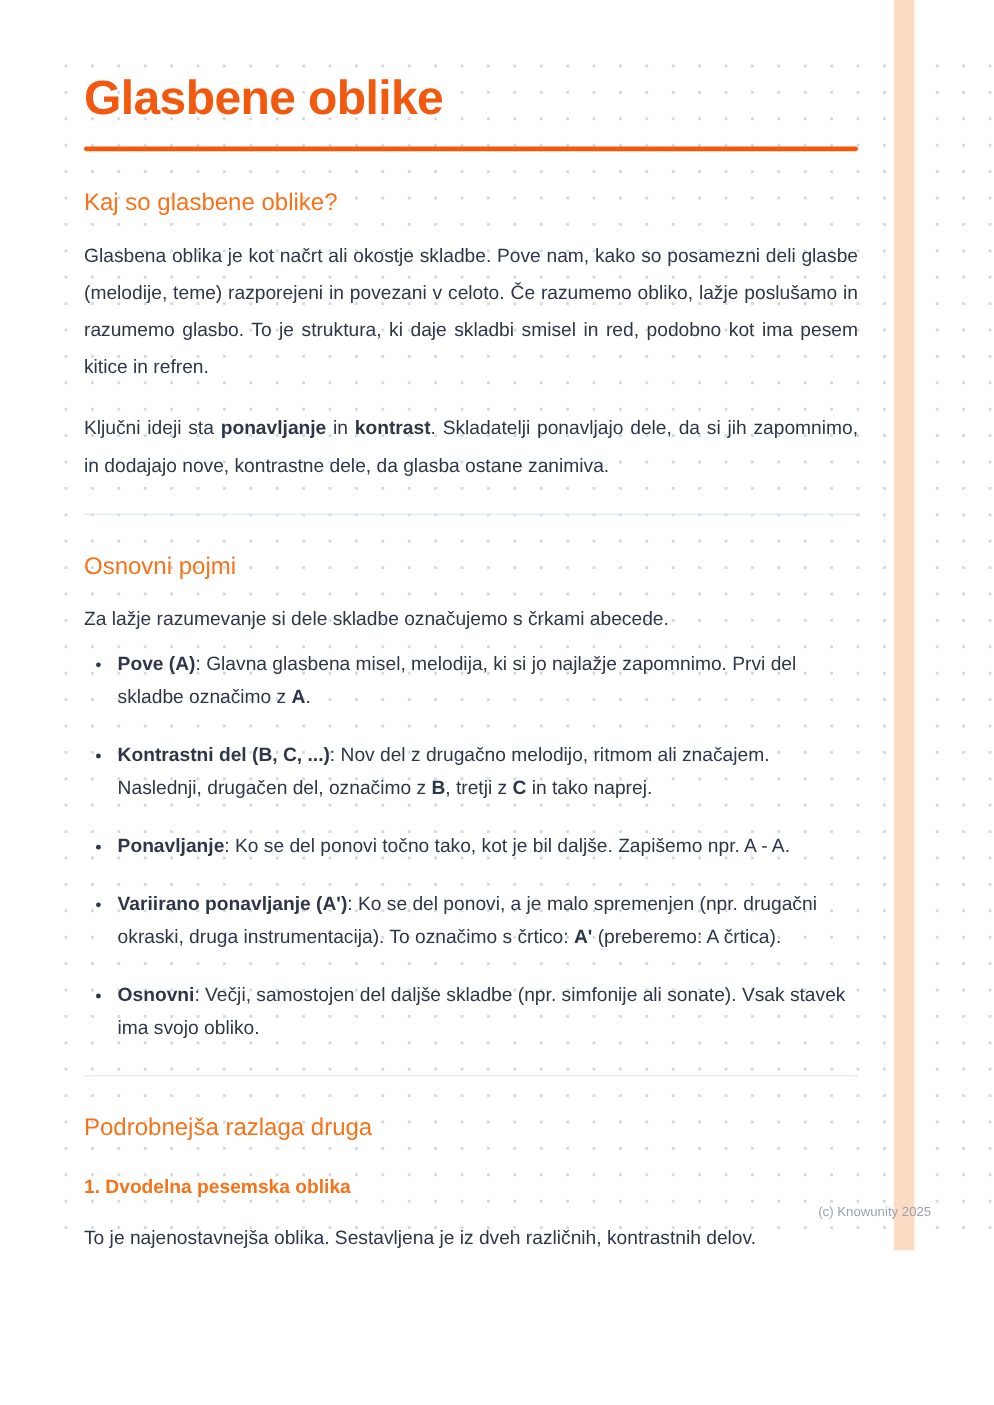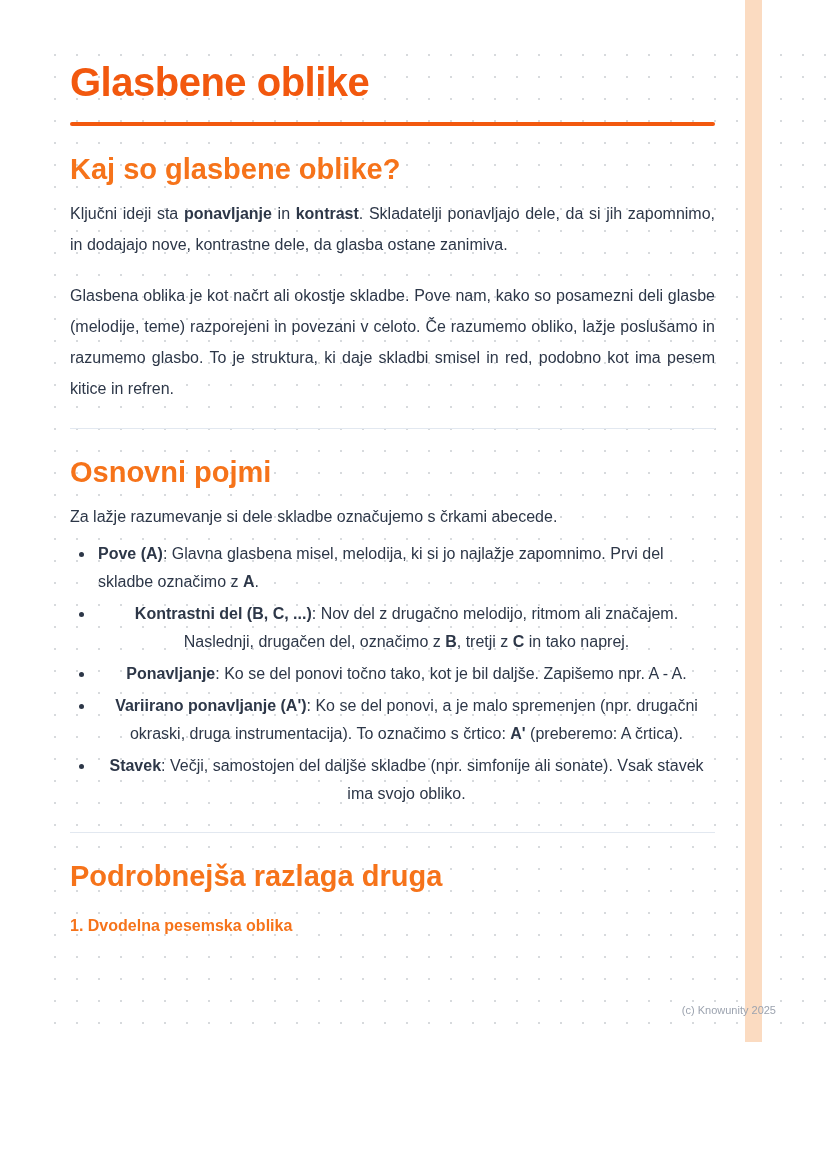--- a/index.html
+++ b/index.html
@@ -39,21 +39,21 @@
     letter-spacing: -0.5px;
     color: var(--accent, #f2580e);
   }
   .rule {
     margin-top: 18px; height: 4px;
     background: var(--accent, #f2580e);
     border-radius: 2px;
   }
   h2 {
     margin-top: 28px;
-    font-size: 29px; line-height: 30px; font-weight: 700;
+    font-size: 20px; line-height: 30px; font-weight: 400;
     color: var(--heading, #f6731a);
   }
   h3 {
     margin-top: 22px;
     font-size: 16px; line-height: 26px; font-weight: 700;
     color: var(--heading, #f6731a);
   }
   p {
     margin-top: 14px;
     font-size: 16px; line-height: 31px;
@@ -67,21 +67,21 @@
   }
   ul {
     margin-top: 8px;
     padding-left: 25px;
     list-style: disc;
   }
   li {
     font-size: 16px; line-height: 28px;
     padding-left: 3px;
   }
-  li + li { margin-top: 4px; text-align: center; }
+  li + li { margin-top: 20px; }
   strong { font-weight: 700; }
   .footer {
     position: absolute;
     right: 52px; bottom: 26px;
     font-size: 11px;
     color: var(--muted, #9ca3af);
     z-index: 2;
   }
 </style>
 </head>
@@ -90,40 +90,41 @@
 <div class="page">
   <div class="dots"></div>
   <div class="stripe"></div>
 
   <main class="content">
     <h1>Glasbene oblike</h1>
     <div class="rule"></div>
 
     <section>
       <h2>Kaj so glasbene oblike?</h2>
+      <p class="just"><span>Glasbena oblika je kot načrt ali okostje skladbe. Pove nam, kako so posamezni deli glasbe (melodije, teme) razporejeni in povezani v celoto. Če razumemo obliko, lažje poslušamo in razumemo glasbo. To je struktura, ki daje skladbi smisel in red, podobno kot ima pesem kitice in refren.</span></p>
       <p class="just"><span>Ključni ideji sta </span><strong>ponavljanje</strong><span> in </span><strong>kontrast</strong><span>. Skladatelji ponavljajo dele, da si jih zapomnimo, in dodajajo nove, kontrastne dele, da glasba ostane zanimiva.</span></p>
-      <p class="just"><span>Glasbena oblika je kot načrt ali okostje skladbe. Pove nam, kako so posamezni deli glasbe (melodije, teme) razporejeni in povezani v celoto. Če razumemo obliko, lažje poslušamo in razumemo glasbo. To je struktura, ki daje skladbi smisel in red, podobno kot ima pesem kitice in refren.</span></p>
     </section>
 
     <hr class="divider">
 
     <section>
       <h2>Osnovni pojmi</h2>
       <p><span>Za lažje razumevanje si dele skladbe označujemo s črkami abecede.</span></p>
       <ul>
         <li><strong>Pove (A)</strong><span>: Glavna glasbena misel, melodija, ki si jo najlažje zapomnimo. Prvi del skladbe označimo z </span><strong>A</strong><span>.</span></li>
         <li><strong>Kontrastni del (B, C, ...)</strong><span>: Nov del z drugačno melodijo, ritmom ali značajem. Naslednji, drugačen del, označimo z </span><strong>B</strong><span>, tretji z </span><strong>C</strong><span> in tako naprej.</span></li>
         <li><strong>Ponavljanje</strong><span>: Ko se del ponovi točno tako, kot je bil daljše. Zapišemo npr. A - A.</span></li>
         <li><strong>Variirano ponavljanje (A')</strong><span>: Ko se del ponovi, a je malo spremenjen (npr. drugačni okraski, druga instrumentacija). To označimo s črtico: </span><strong>A'</strong><span> (preberemo: A črtica).</span></li>
-        <li><strong>Stavek</strong><span>: Večji, samostojen del daljše skladbe (npr. simfonije ali sonate). Vsak stavek ima svojo obliko.</span></li>
+        <li><strong>Osnovni</strong><span>: Večji, samostojen del daljše skladbe (npr. simfonije ali sonate). Vsak stavek ima svojo obliko.</span></li>
       </ul>
     </section>
 
     <hr class="divider">
 
     <section>
       <h2>Podrobnejša razlaga druga</h2>
       <h3>1. Dvodelna pesemska oblika</h3>
+      <p><span>To je najenostavnejša oblika. Sestavljena je iz dveh različnih, kontrastnih delov.</span></p>
     </section>
   </main>
 
   <div class="footer">(c) Knowunity 2025</div>
 </div>
 
 </body></html>

